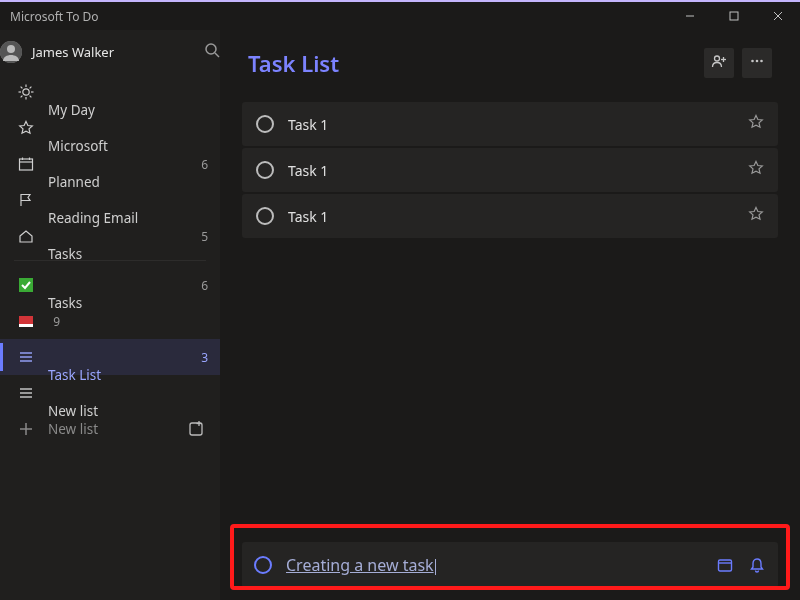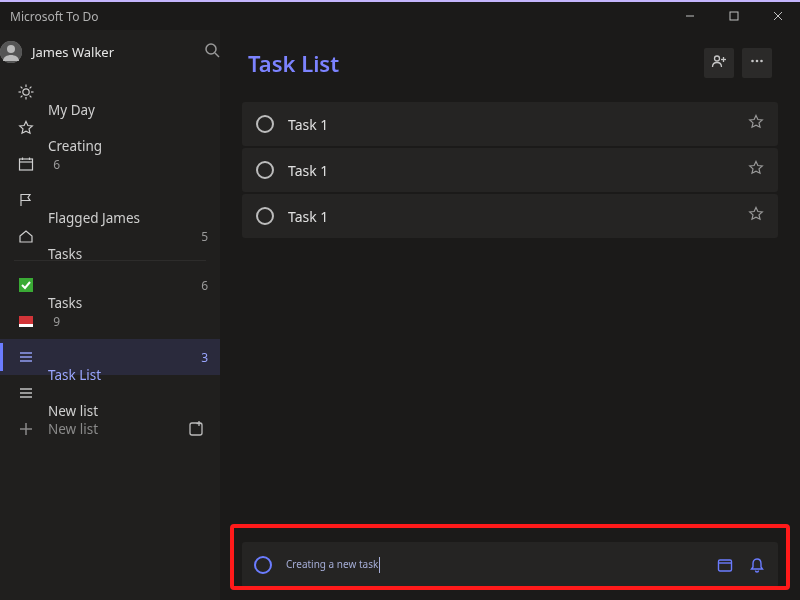--- a/index.html
+++ b/index.html
@@ -35,21 +35,21 @@
     .header-actions { display:flex; gap:8px; }
     .header-btn { width:30px; height:30px; display:flex; align-items:center; justify-content:center; background:#2b2a29; border-radius:2px; color:#c5c5c5; }
     .tasks-area { padding:0 22px; }
     .task-row { display:flex; align-items:center; height:44px; background:#252423; border-radius:3px; margin-bottom:2px; padding:0 14px; }
     .task-circle { width:18px; height:18px; border:2px solid #bcbcbc; border-radius:50%; margin-right:14px; }
     .task-label { flex:1; font-size:14px; color:#e0e0e0; }
     .task-star { color:#9a9a9a; }
     
     .add-task-wrap { position:absolute; left:22px; right:22px; bottom:12px; height:46px; background:#252423; border-radius:3px; display:flex; align-items:center; padding:0 12px; }
     .add-task-circle { width:18px; height:18px; border:2px solid #6b7cff; border-radius:50%; margin-right:14px; }
-    .add-task-text { flex:1; font-size:10px; color:#a5add6; }
+    .add-task-text { flex:1; font-size:16px; color:#a5add6;text-decoration:underline; }
     .add-task-cursor { display:inline-block; width:1px; height:16px; background:#a5add6; vertical-align:middle; margin-left:1px; }
     .add-task-actions { display:flex; gap:14px; color:#6b7cff; }
     .add-icon { width:18px; height:18px; display:flex; align-items:center; justify-content:center; }
     
     .callout { position:absolute; border:4px solid #ff1a1a; border-radius:4px; pointer-events:none; }
   </style>
 </head>
 <body>
 
 <div class="titlebar">
@@ -110,41 +110,42 @@
     </span>
     <span class="label">My Day</span>
     <span class="count"></span>
   </div>
   <div class="nav-item">
     <span class="nav-icon">
       <svg width="16" height="16">
           <path d="M8 1.5l1.9 4 4.4.4-3.3 3 1 4.3L8 11.1 4 13.2l1-4.3-3.3-3 4.4-.4z" fill="none" stroke="#cfcfcf" stroke-width="1.2"></path>
         </svg>
     </span>
-    <span class="label">Creating</span>
+    <span class="label">Microsoft</span>
     <span class="count"></span>
   </div>
   <div class="nav-item">
     <span class="nav-icon">
       <svg width="16" height="16">
           <rect x="1.5" y="3" width="13" height="11" fill="none" stroke="#cfcfcf" stroke-width="1.2"></rect>
           <line x1="1.5" y1="6" x2="14.5" y2="6" stroke="#cfcfcf" stroke-width="1.2"></line>
           <line x1="4.5" y1="1.5" x2="4.5" y2="4" stroke="#cfcfcf" stroke-width="1.2"></line>
           <line x1="11.5" y1="1.5" x2="11.5" y2="4" stroke="#cfcfcf" stroke-width="1.2"></line>
         </svg>
     </span>
+    <span class="label">Planned</span>
     <span class="count">6</span>
   </div>
   <div class="nav-item">
     <span class="nav-icon">
       <svg width="16" height="16">
           <path d="M3 2v12M3 2.5h9l-2 3 2 3H3" fill="none" stroke="#cfcfcf" stroke-width="1.2"></path>
         </svg>
     </span>
-    <span class="label">Flagged James</span>
+    <span class="label">Reading Email</span>
     <span class="count"></span>
   </div>
   <div class="nav-item">
     <span class="nav-icon">
       <svg width="16" height="16">
           <path d="M2 8l6-5 6 5v6H2z" fill="none" stroke="#cfcfcf" stroke-width="1.2"></path>
         </svg>
     </span>
     <span class="label">Tasks</span>
     <span class="count">5</span>

